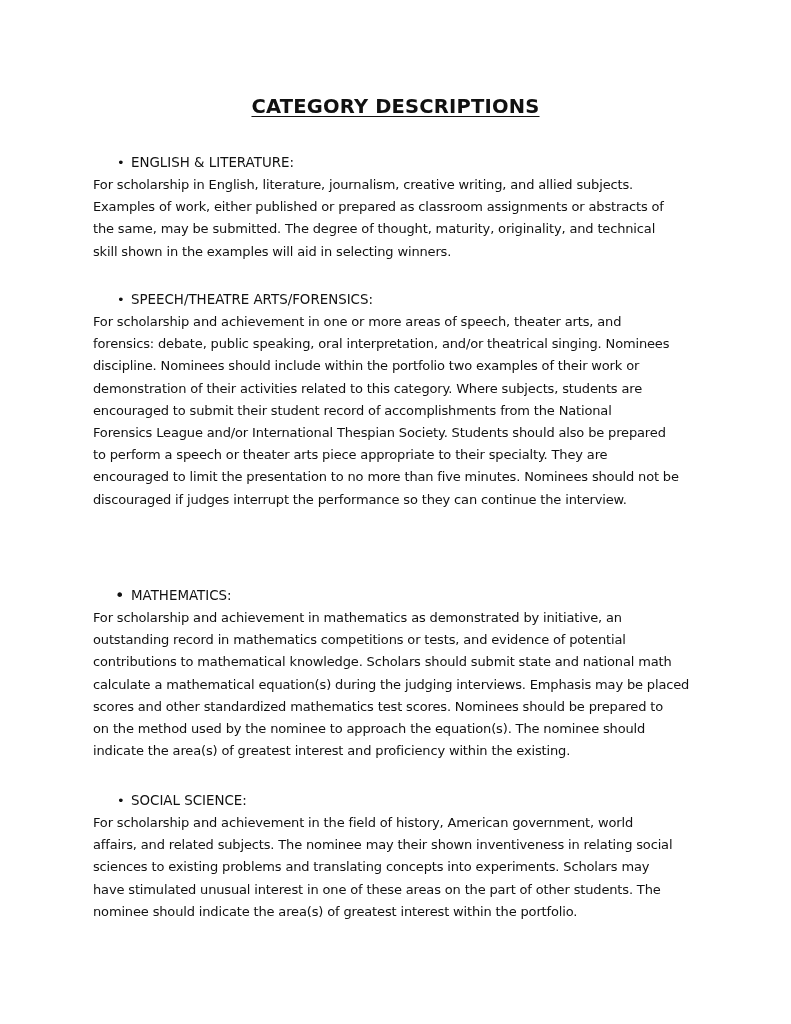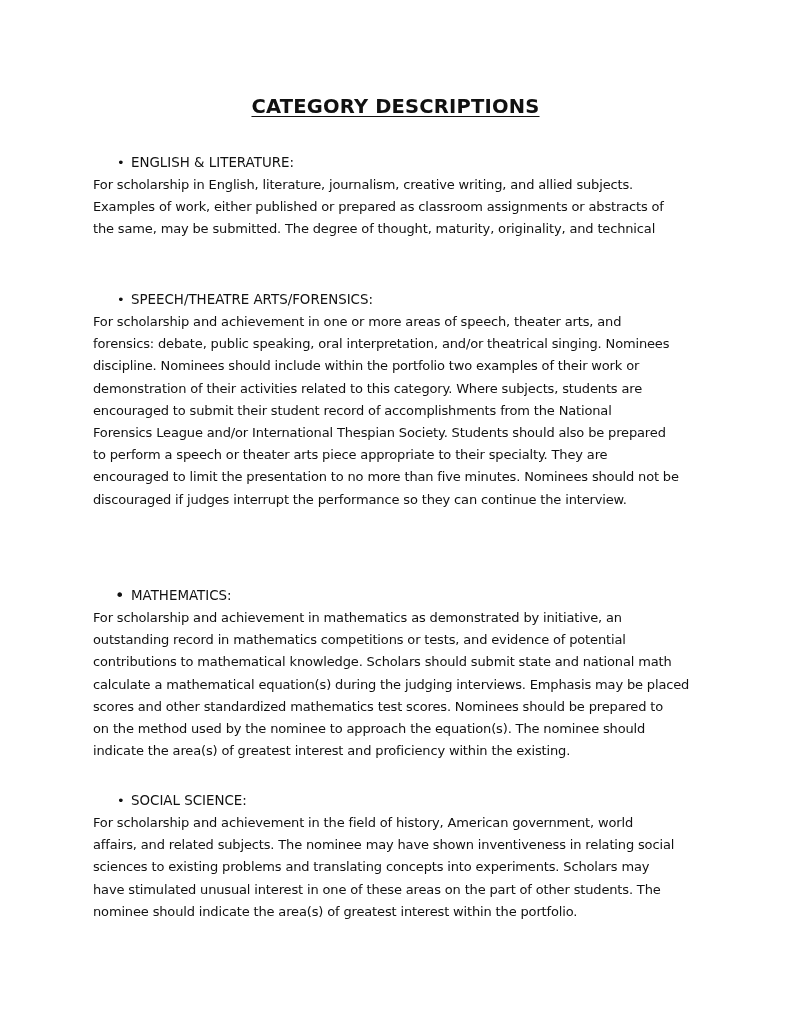--- a/index.html
+++ b/index.html
@@ -82,20 +82,21 @@
 
   <div class="section" id="sec-english">
     <div class="heading h-small">
       <span class="bullet">•</span>
       <span class="heading-text">ENGLISH &amp; LITERATURE:</span>
     </div>
     <div class="body">
       <span class="line">For scholarship in English, literature, journalism, creative writing, and allied subjects.</span>
       <span class="line">Examples of work, either published or prepared as classroom assignments or abstracts of</span>
       <span class="line">the same, may be submitted. The degree of thought, maturity, originality, and technical</span>
+      <span class="line">skill shown in the examples will aid in selecting winners.</span>
     </div>
   </div>
 
   <div class="section" id="sec-speech">
     <div class="heading h-small">
       <span class="bullet">•</span>
       <span class="heading-text">SPEECH/THEATRE ARTS/FORENSICS:</span>
     </div>
     <div class="body">
       <span class="line">For scholarship and achievement in one or more areas of speech, theater arts, and</span>
@@ -126,20 +127,20 @@
     </div>
   </div>
 
   <div class="section" id="sec-social">
     <div class="heading h-small">
       <span class="bullet">•</span>
       <span class="heading-text">SOCIAL SCIENCE:</span>
     </div>
     <div class="body">
       <span class="line">For scholarship and achievement in the field of history, American government, world</span>
-      <span class="line">affairs, and related subjects. The nominee may have shown inventiveness in relating social</span>
+      <span class="line">affairs, and related subjects. The nominee may their shown inventiveness in relating social</span>
       <span class="line">sciences to existing problems and translating concepts into experiments. Scholars may</span>
       <span class="line">have stimulated unusual interest in one of these areas on the part of other students. The</span>
       <span class="line">nominee should indicate the area(s) of greatest interest within the portfolio.</span>
     </div>
   </div>
 
 </div>
 
 </body></html>

